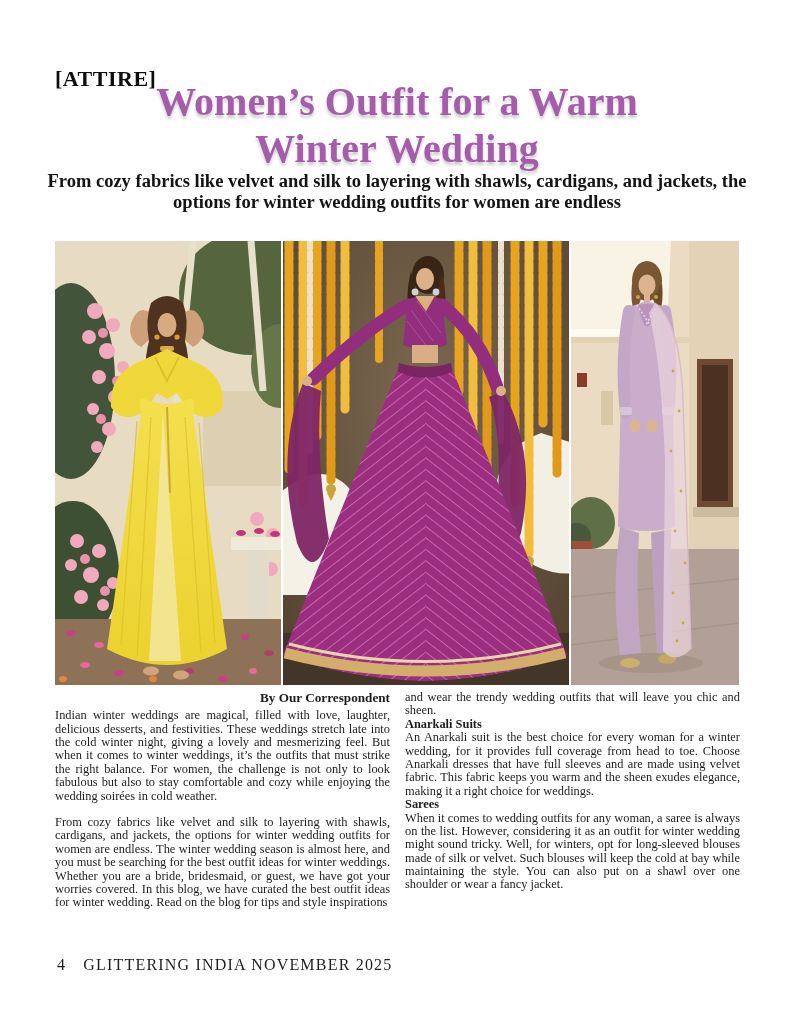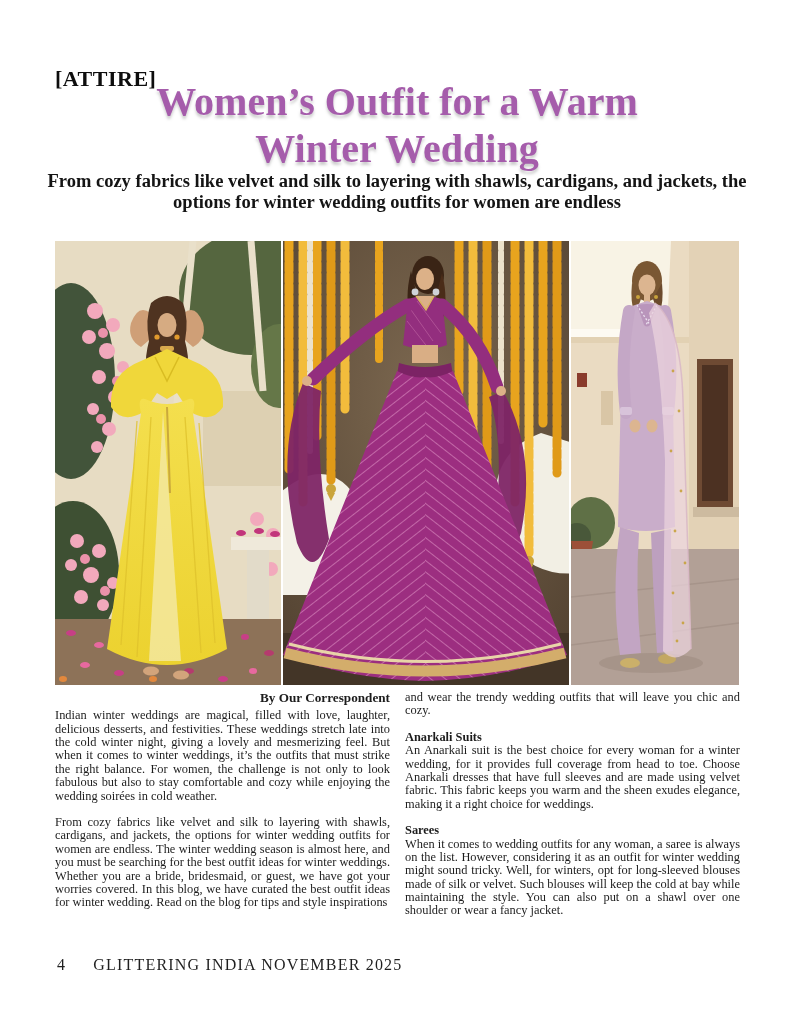--- a/index.html
+++ b/index.html
@@ -31,28 +31,28 @@
   .photo-2 { width:286px; }
   .photo-3 { width:168px; }
   .article {
     position:absolute; left:55px; top:691px; width:685px;
     display:flex; gap:15px;
     font-size:12.4px; line-height:1.08; text-align:justify; color:#1c1c1c;
   }
   .col { width:335px; }
   .byline { font-weight:bold; font-size:13.2px; padding-left:10px; margin-bottom:4px; text-align:right; }
   .para + .para { margin-top:13px; }
-  .section + .section { margin-top:13px; }
+  .section + .section { }
   .sec-heading { font-weight:bold; text-align:left; }
   .sec-heading:empty { display:none; }
   .footer {
     position:absolute; left:57px; top:956px;
     font-size:16px; letter-spacing:1.2px; color:#1f1f1f;
   }
-  .footer .mag { margin-left:27px; }
+  .footer .mag { margin-left:17px; }
 </style>
 </head>
 <body>
 
 <div class="kicker">[ATTIRE]</div>
 
 <div class="title">
   <div>Women’s Outfit for a Warm</div>
   <div>Winter Wedding</div>
 </div>
@@ -286,21 +286,21 @@
 
 <div class="article">
   <div class="col">
     <div class="byline">By Our Correspondent</div>
     <p class="para">Indian winter weddings are magical, filled with love, laughter, delicious desserts, and festivities. These weddings stretch late into the cold winter night, giving a lovely and mesmerizing feel. But when it comes to winter weddings, it’s the outfits that must strike the right balance. For women, the challenge is not only to look fabulous but also to stay comfortable and cozy while enjoying the wedding soirées in cold weather.</p>
     <p class="para">From cozy fabrics like velvet and silk to layering with shawls, cardigans, and jackets, the options for winter wedding outfits for women are endless. The winter wedding season is almost here, and you must be searching for the best outfit ideas for winter weddings. Whether you are a bride, bridesmaid, or guest, we have got your worries covered. In this blog, we have curated the best outfit ideas for winter wedding. Read on the blog for tips and style inspirations</p>
   </div>
   <div class="col">
     <div class="section">
 
-      <p class="sec-text">and wear the trendy wedding outfits that will leave you chic and cozy.</p>
+      <p class="sec-text">and wear the trendy wedding outfits that will leave you chic and sheen.</p>
     </div>
     <div class="section">
       <div class="sec-heading">Anarkali Suits</div>
       <p class="sec-text">An Anarkali suit is the best choice for every woman for a winter wedding, for it provides full coverage from head to toe. Choose Anarkali dresses that have full sleeves and are made using velvet fabric. This fabric keeps you warm and the sheen exudes elegance, making it a right choice for weddings.</p>
     </div>
     <div class="section">
       <div class="sec-heading">Sarees</div>
       <p class="sec-text">When it comes to wedding outfits for any woman, a saree is always on the list. However, considering it as an outfit for winter wedding might sound tricky. Well, for winters, opt for long-sleeved blouses made of silk or velvet. Such blouses will keep the cold at bay while maintaining the style. You can also put on a shawl over one shoulder or wear a fancy jacket.</p>
     </div>
   </div>

